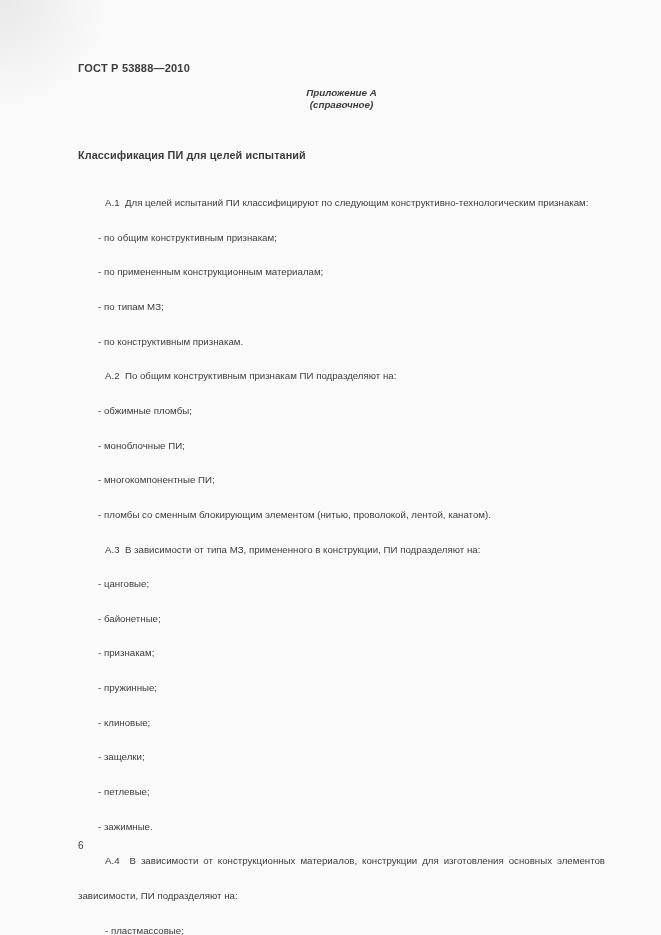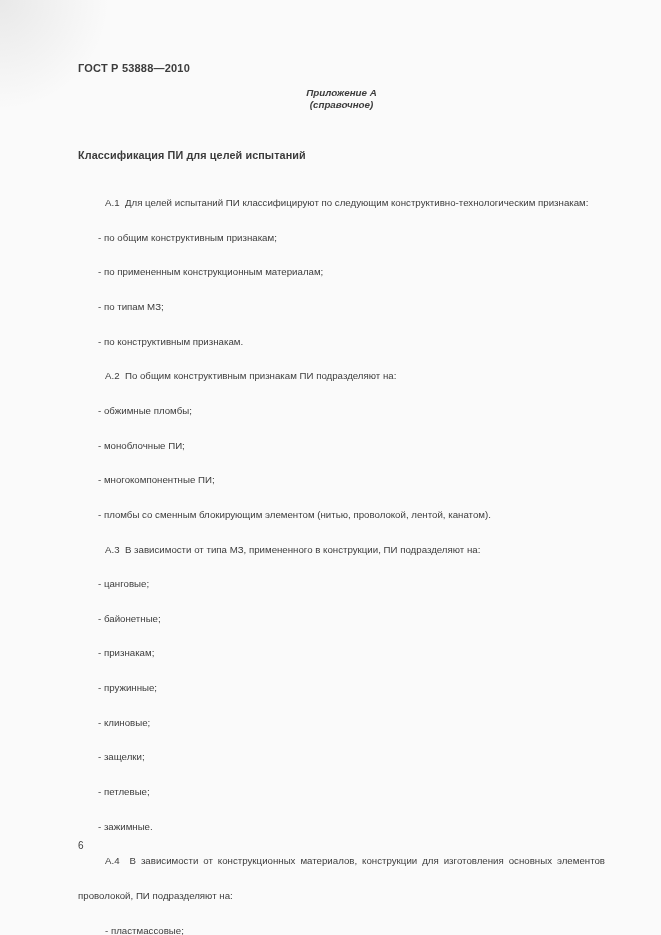--- a/index.html
+++ b/index.html
@@ -103,21 +103,21 @@
     <div class="line p">А.3  В зависимости от типа МЗ, примененного в конструкции, ПИ подразделяют на:</div>
     <div class="line li1">- цанговые;</div>
     <div class="line li1">- байонетные;</div>
     <div class="line li1">- признакам;</div>
     <div class="line li1">- пружинные;</div>
     <div class="line li1">- клиновые;</div>
     <div class="line li1">- защелки;</div>
     <div class="line li1">- петлевые;</div>
     <div class="line li1">- зажимные.</div>
     <div class="line p jl">А.4  В зависимости от конструкционных материалов, конструкции для изготовления основных элементов</div>
-    <div class="line cont">проволокой, ПИ подразделяют на:</div>
+    <div class="line cont">зависимости, ПИ подразделяют на:</div>
     <div class="line li2">- пластмассовые;</div>
     
     
     
     
     
     
     
     
     

